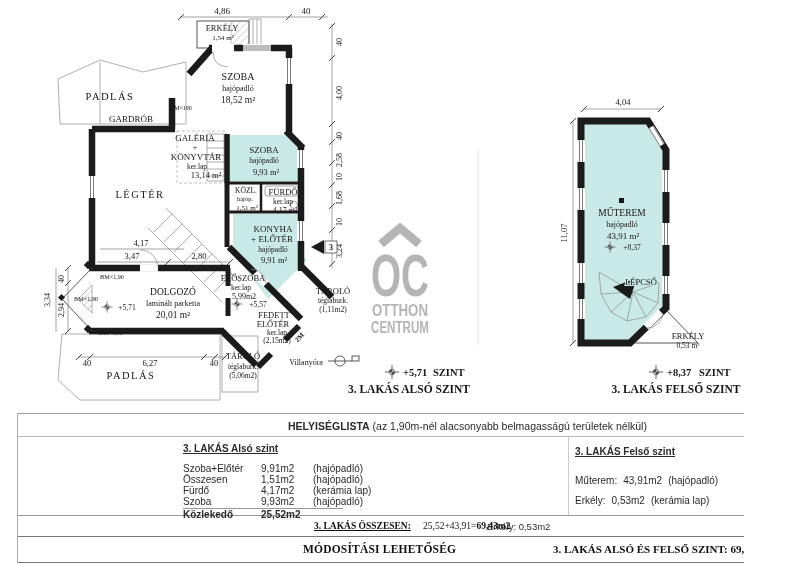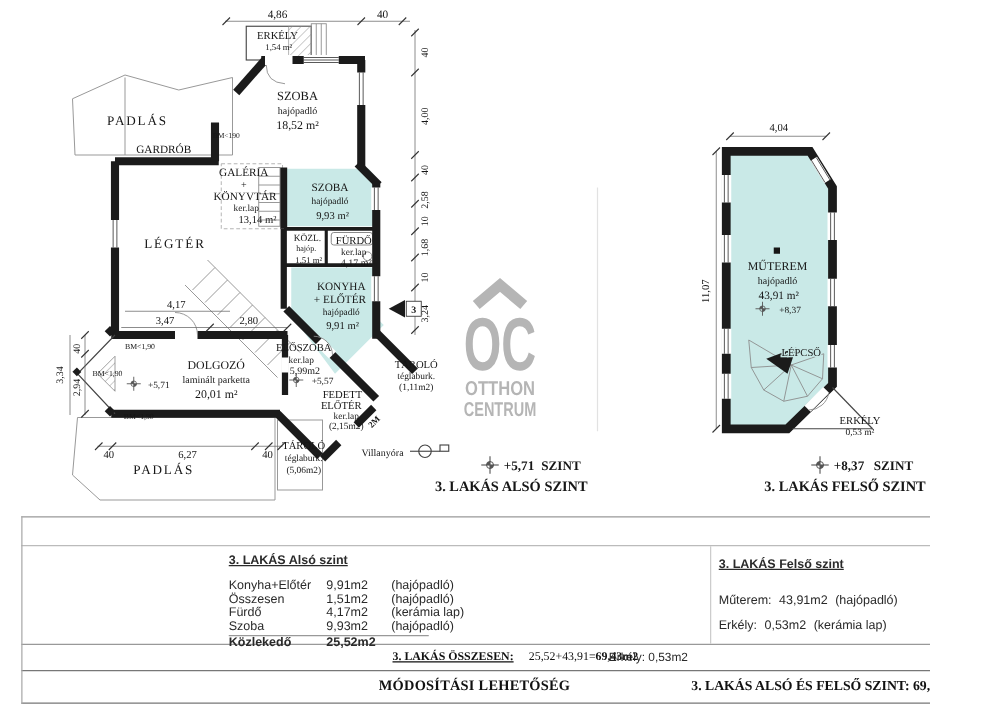--- a/index.html
+++ b/index.html
@@ -363,26 +363,29 @@
 <div class="ln" style="left:17px;top:413px;width:766px;height:1px;"></div>
 <div class="ln" style="left:17px;top:436px;width:766px;height:1px;background:#bbb;"></div>
 <div class="ln" style="left:17px;top:515px;width:766px;height:1px;"></div>
 <div class="ln" style="left:17px;top:536px;width:766px;height:1px;background:#777;"></div>
 <div class="ln" style="left:17px;top:562px;width:766px;height:1px;background:#777;"></div>
 <div class="ln" style="left:17px;top:413px;width:1px;height:150px;background:#aaa;"></div>
 <div class="ln" style="left:783px;top:413px;width:1px;height:150px;background:#aaa;"></div>
 <div class="ln" style="left:568px;top:437px;width:1px;height:78px;background:#ccc;"></div>
 <div class="ln" style="left:753px;top:536px;width:1px;height:26px;background:#777;"></div>
 
+<div class="abs sans" style="left:288px;top:420px;font-size:10.5px;">
+  <span class="b">HELYISÉGLISTA</span><span> (az 1,90m-nél alacsonyabb belmagasságú területek nélkül)</span>
+</div>
 
 <div class="abs sans" style="left:183px;top:443px;width:200px;font-size:10px;">
   <div class="tbl-title">3. LAKÁS Alsó szint</div>
   <div style="height:9px;"></div>
   <div class="row">
-    <span class="c-name">Konyha+Előtér</span>
+    <span class="c-name">Szoba+Előtér</span>
         <span class="c-area">9,91m2</span>
         <span>(hajópadló)</span>
   </div>
   <div class="row">
     <span class="c-name">Összesen</span>
         <span class="c-area">1,51m2</span>
         <span>(hajópadló)</span>
   </div>
   <div class="row">
     <span class="c-name">Fürdő</span>

